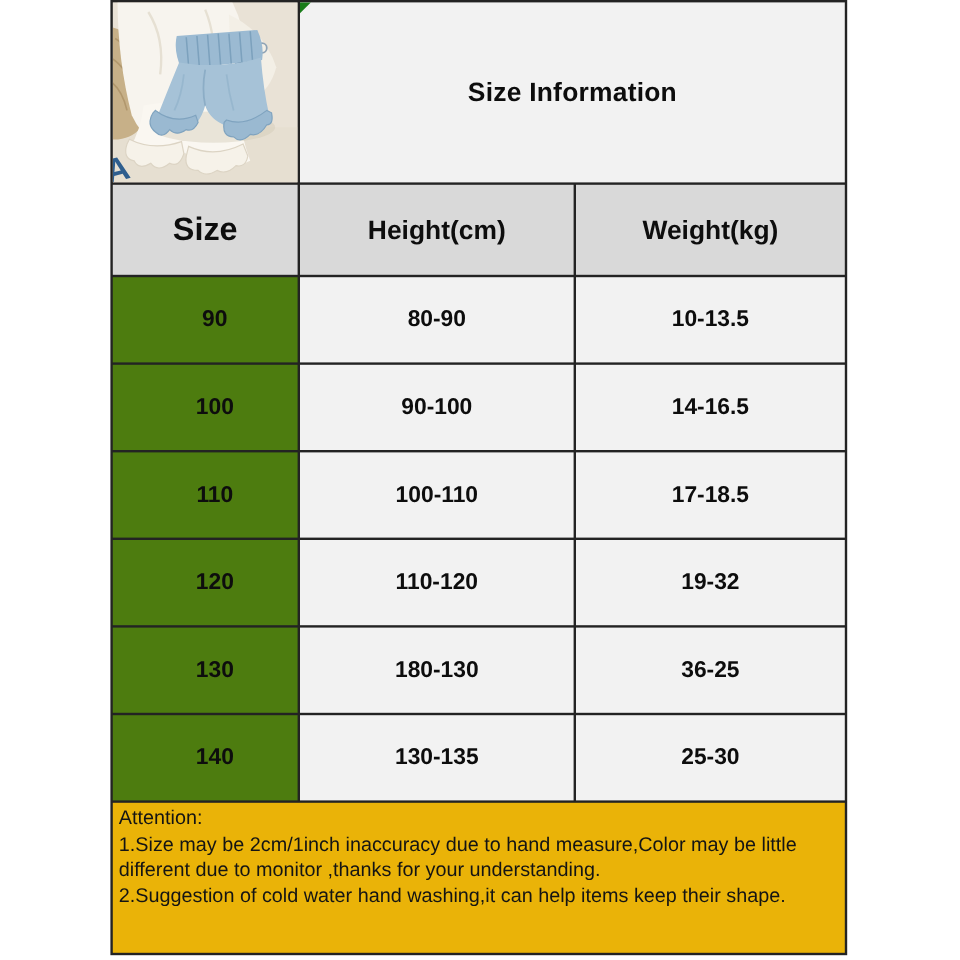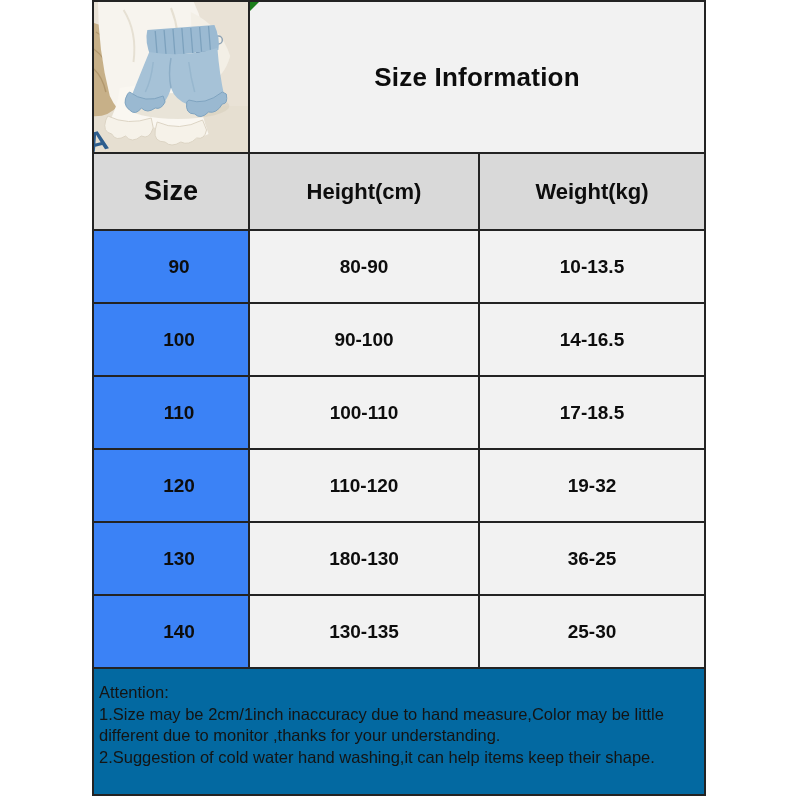--- a/index.html
+++ b/index.html
@@ -34,46 +34,46 @@
     background: #e9e2d6; padding: 0; overflow: hidden;
     position: relative;
   }
   .photo-cell svg { display: block; width: 100%; height: 100%; }
   .title-cell {
     grid-column: 2 / 4; grid-row: 1;
     position: relative;
     background: #f2f2f2;
   }
   .title-text {
-    font-size: 26px; font-weight: bold; letter-spacing: 0.2px; text-align: right;
+    font-size: 22px; font-weight: bold; letter-spacing: 0.2px; text-align: right;
   }
   .green-corner {
     position: absolute; left: 0; top: 0;
     width: 0; height: 0;
     border-top: 9px solid #1a7d1a;
     border-right: 9px solid transparent;
   }
   .head-cell {
     background: #d9d9d9;
     font-weight: bold; font-size: 22px;
   }
   .head-cell.size-head { font-size: 27px; }
   .size-cell {
-    background: #3b82f6;
+    background: #4d7c0f;
     font-weight: bold; font-size: 19px; padding-left: 16px;
   }
   .data-cell {
     background: #f2f2f2;
     font-weight: bold; font-size: 19px;
   }
   .attention-cell {
     grid-column: 1 / 4; grid-row: 9;
-    background: #0369a1;
+    background: #eab308;
     display: block;
-    padding: 13px 5px;
+    padding: 3px 5px;
     font-size: 16.5px; line-height: 21.5px;
     color: #141414;
   }
 </style>
 </head>
 <body>
 
 <div class="canvas">
   <div class="sheet">
 

